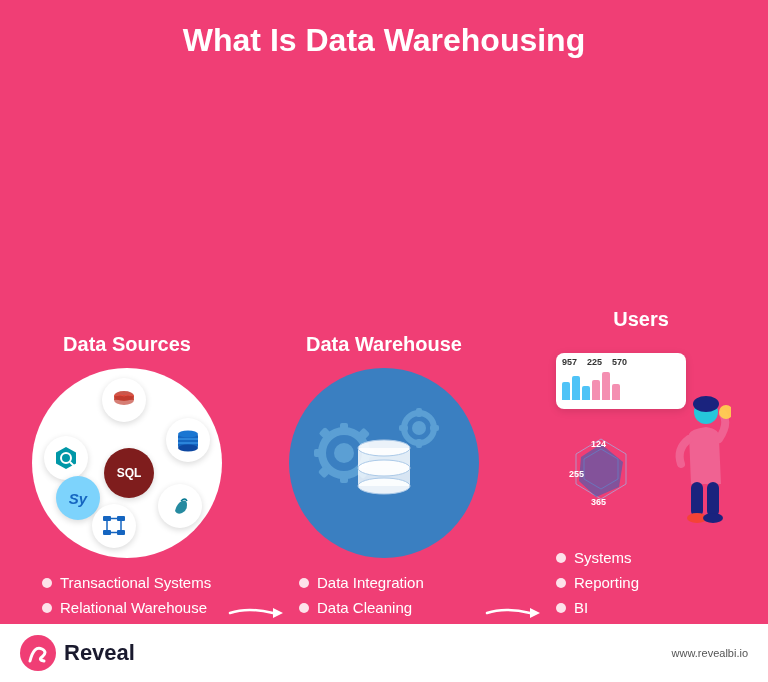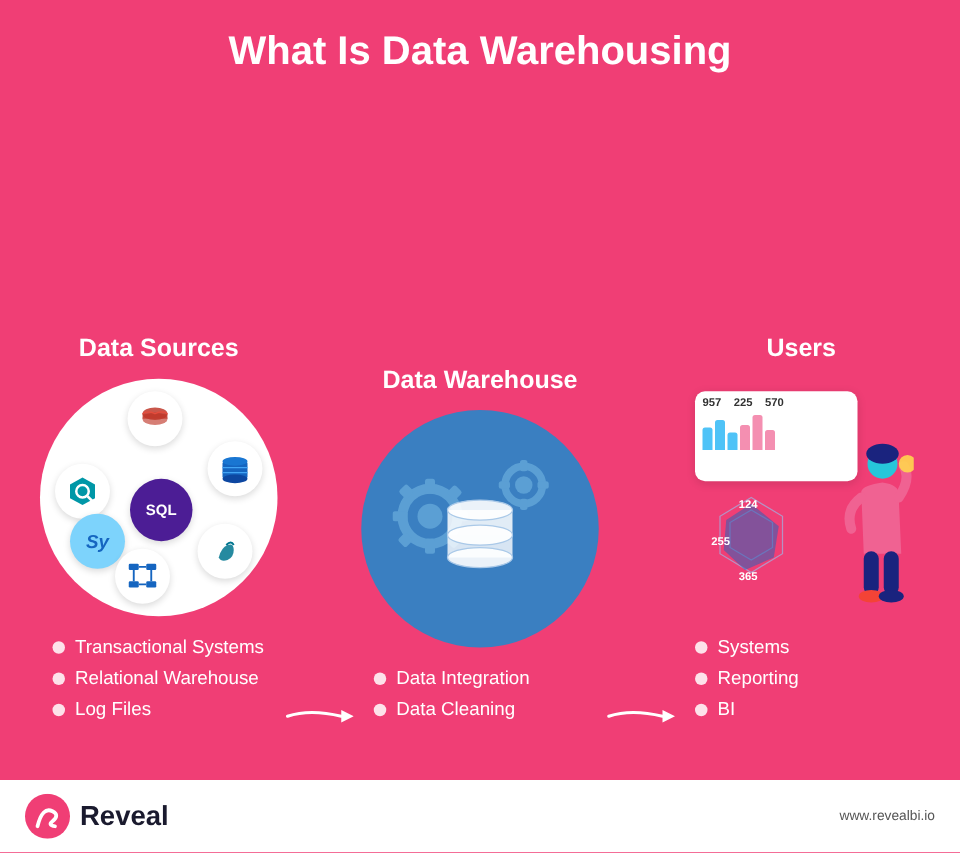--- a/index.html
+++ b/index.html
@@ -12,21 +12,20 @@
       position: relative;
     }
 
     .main-container {
       width: 768px;
       height: 682px;
       background: #f03e75;
       display: flex;
       flex-direction: column;
       align-items: center;
-      gap: 40px;
     }
 
     .title {
       color: white;
       font-size: 32px;
       font-weight: 700;
       margin-top: 22px;
       margin-bottom: 18px;
       text-align: center;
     }
@@ -168,21 +167,21 @@
       position: relative;
       display: flex;
       align-items: center;
       justify-content: center;
     }
 
     .dashboard-card {
       background: white;
       border-radius: 8px;
       width: 130px;
-      height: 72px;
+      height: 56px;
       position: absolute;
       top: 10px;
       left: 10px;
       padding: 4px 6px;
       box-shadow: 0 2px 8px rgba(0,0,0,0.12);
     }
 
     .dash-numbers {
       display: flex;
       gap: 10px;
@@ -251,21 +250,21 @@
         <div class="icon-bubble" style="top:50px; right:12px; background:#fff;">
           <svg width="28" height="28" viewBox="0 0 28 28">
             <rect x="4" y="8" width="20" height="14" rx="2" fill="#1565c0"></rect>
             <ellipse cx="14" cy="8" rx="10" ry="3.5" fill="#1976d2"></ellipse>
             <ellipse cx="14" cy="22" rx="10" ry="3.5" fill="#0d47a1"></ellipse>
             <line x1="4" y1="13" x2="24" y2="13" stroke="#42a5f5" stroke-width="1"></line>
             <line x1="4" y1="17" x2="24" y2="17" stroke="#42a5f5" stroke-width="1"></line>
           </svg>
         </div>
 
-        <div class="icon-bubble" style="top:80px; left:72px; width:50px; height:50px; background:#4c1d95;">
+        <div class="icon-bubble" style="top:80px; left:72px; width:50px; height:50px; background:#7f1d1d;">
           <span style="color:white; font-size:12px; font-weight:700;">SQL</span>
         </div>
 
         <div class="icon-bubble" style="bottom:38px; left:24px; background:#7dd3fc;">
           <span style="color:#1565c0; font-size:15px; font-weight:700; font-style:italic;">Sy</span>
         </div>
 
         <div class="icon-bubble" style="bottom:30px; right:20px; background:#fff;">
           <svg width="26" height="26" viewBox="0 0 26 26">
             <path d="M8 18 Q10 10 15 8 Q20 6 20 12 Q20 18 15 20 Q10 22 8 18 Z" fill="#00758f" opacity="0.85"></path>
@@ -289,24 +288,20 @@
 
       <ul class="bullet-list">
         <li>
           <div class="bullet-dot"></div>
           <span>Transactional Systems</span>
         </li>
         <li>
           <div class="bullet-dot"></div>
           <span>Relational Warehouse</span>
         </li>
-        <li>
-          <div class="bullet-dot"></div>
-          <span>Log Files</span>
-        </li>
       </ul>
     </div>
 
     <div class="arrow-container">
       <svg width="55" height="22" viewBox="0 0 55 22">
         <path d="M2 11 Q20 5 45 11" stroke="white" stroke-width="2.5" fill="none" stroke-linecap="round"></path>
         <polygon points="45,6 55,11 45,16" fill="white"></polygon>
       </svg>
     </div>
 

